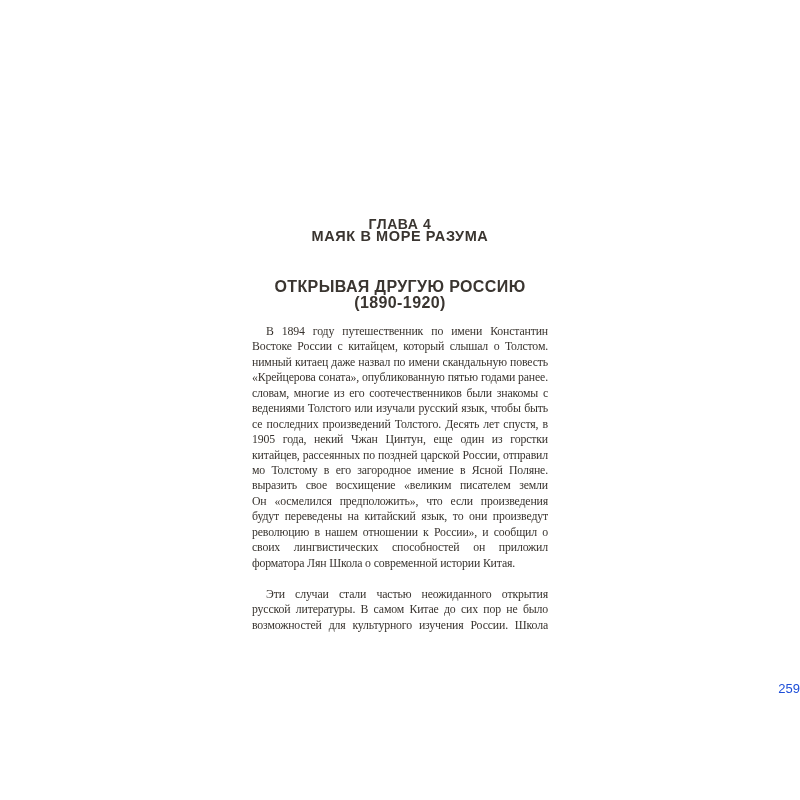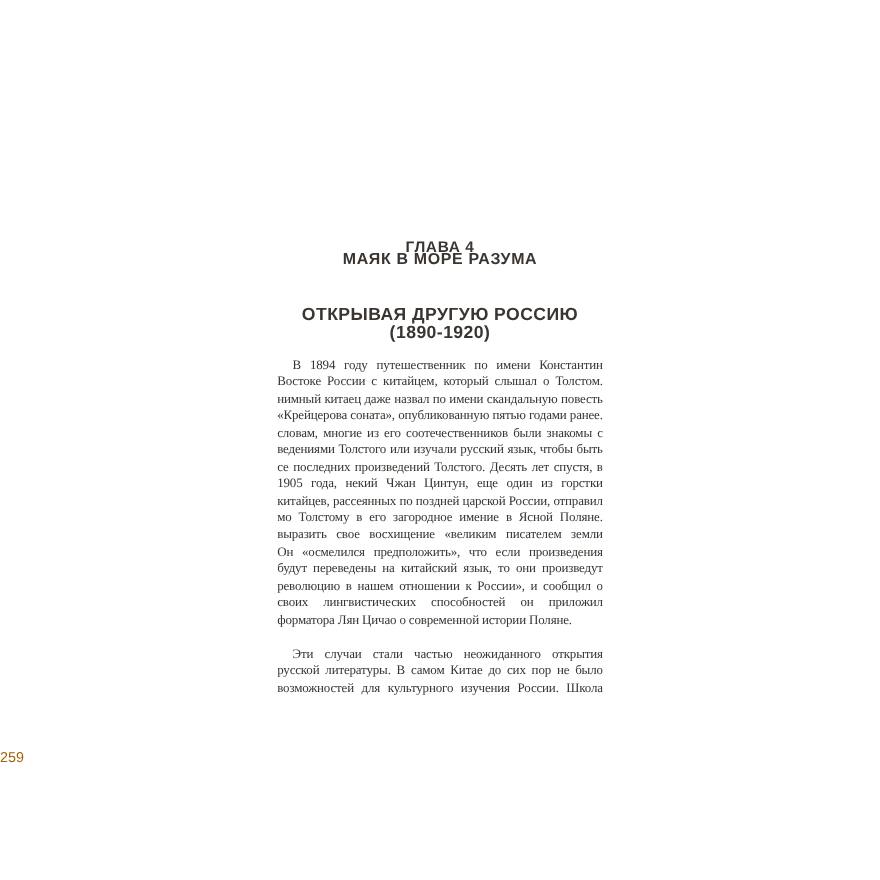--- a/index.html
+++ b/index.html
@@ -49,24 +49,24 @@
     white-space: normal;
   }
   .line.first { padding-left: 14px; }
   .line.flush { text-align-last: left; }
 
   .page-number {
     position: absolute;
     left: 0;
     top: 681px;
     width: 800px;
-    text-align: left;
+    text-align: right;
     font-family: "Liberation Sans", "DejaVu Sans", sans-serif;
     font-size: 13px;
-    color: #a16207;
+    color: #1d4ed8;
   }
 </style>
 </head>
 <body>
 
 <div class="canvas">
   <div class="heading chapter-label">ГЛАВА 4</div>
 
   <div class="heading chapter-title">МАЯК В МОРЕ РАЗУМА</div>
 
@@ -84,21 +84,21 @@
         <div class="line">ведениями Толстого или изучали русский язык, чтобы быть в кур-</div>
         <div class="line">се последних произведений Толстого. Десять лет спустя, в декабре</div>
         <div class="line">1905 года, некий Чжан Цинтун, еще один из горстки образованных</div>
         <div class="line">китайцев, рассеянных по поздней царской России, отправил пись-</div>
         <div class="line">мо Толстому в его загородное имение в Ясной Поляне. Чжан хотел</div>
         <div class="line">выразить свое восхищение «великим писателем земли русской».</div>
         <div class="line">Он «осмелился предположить», что если произведения Толстого</div>
         <div class="line">будут переведены на китайский язык, то они произведут «великую</div>
         <div class="line">революцию в нашем отношении к России», и сообщил о своем на-</div>
         <div class="line">своих лингвистических способностей он приложил сделанный им</div>
-        <div class="line flush">форматора Лян Цичао о современной истории Поляне.</div>
+        <div class="line flush">форматора Лян Школа о современной истории Китая.</div>
       </div>
       <div class="paragraph">
         <div class="line first">Эти случаи стали частью неожиданного открытия китайцами</div>
         <div class="line">русской литературы. В самом Китае до сих пор не было никаких</div>
         <div class="line">возможностей для культурного изучения России. Школа ино-</div>
       </div>
     </div>
 
   <div class="page-number">259</div>
 </div>

